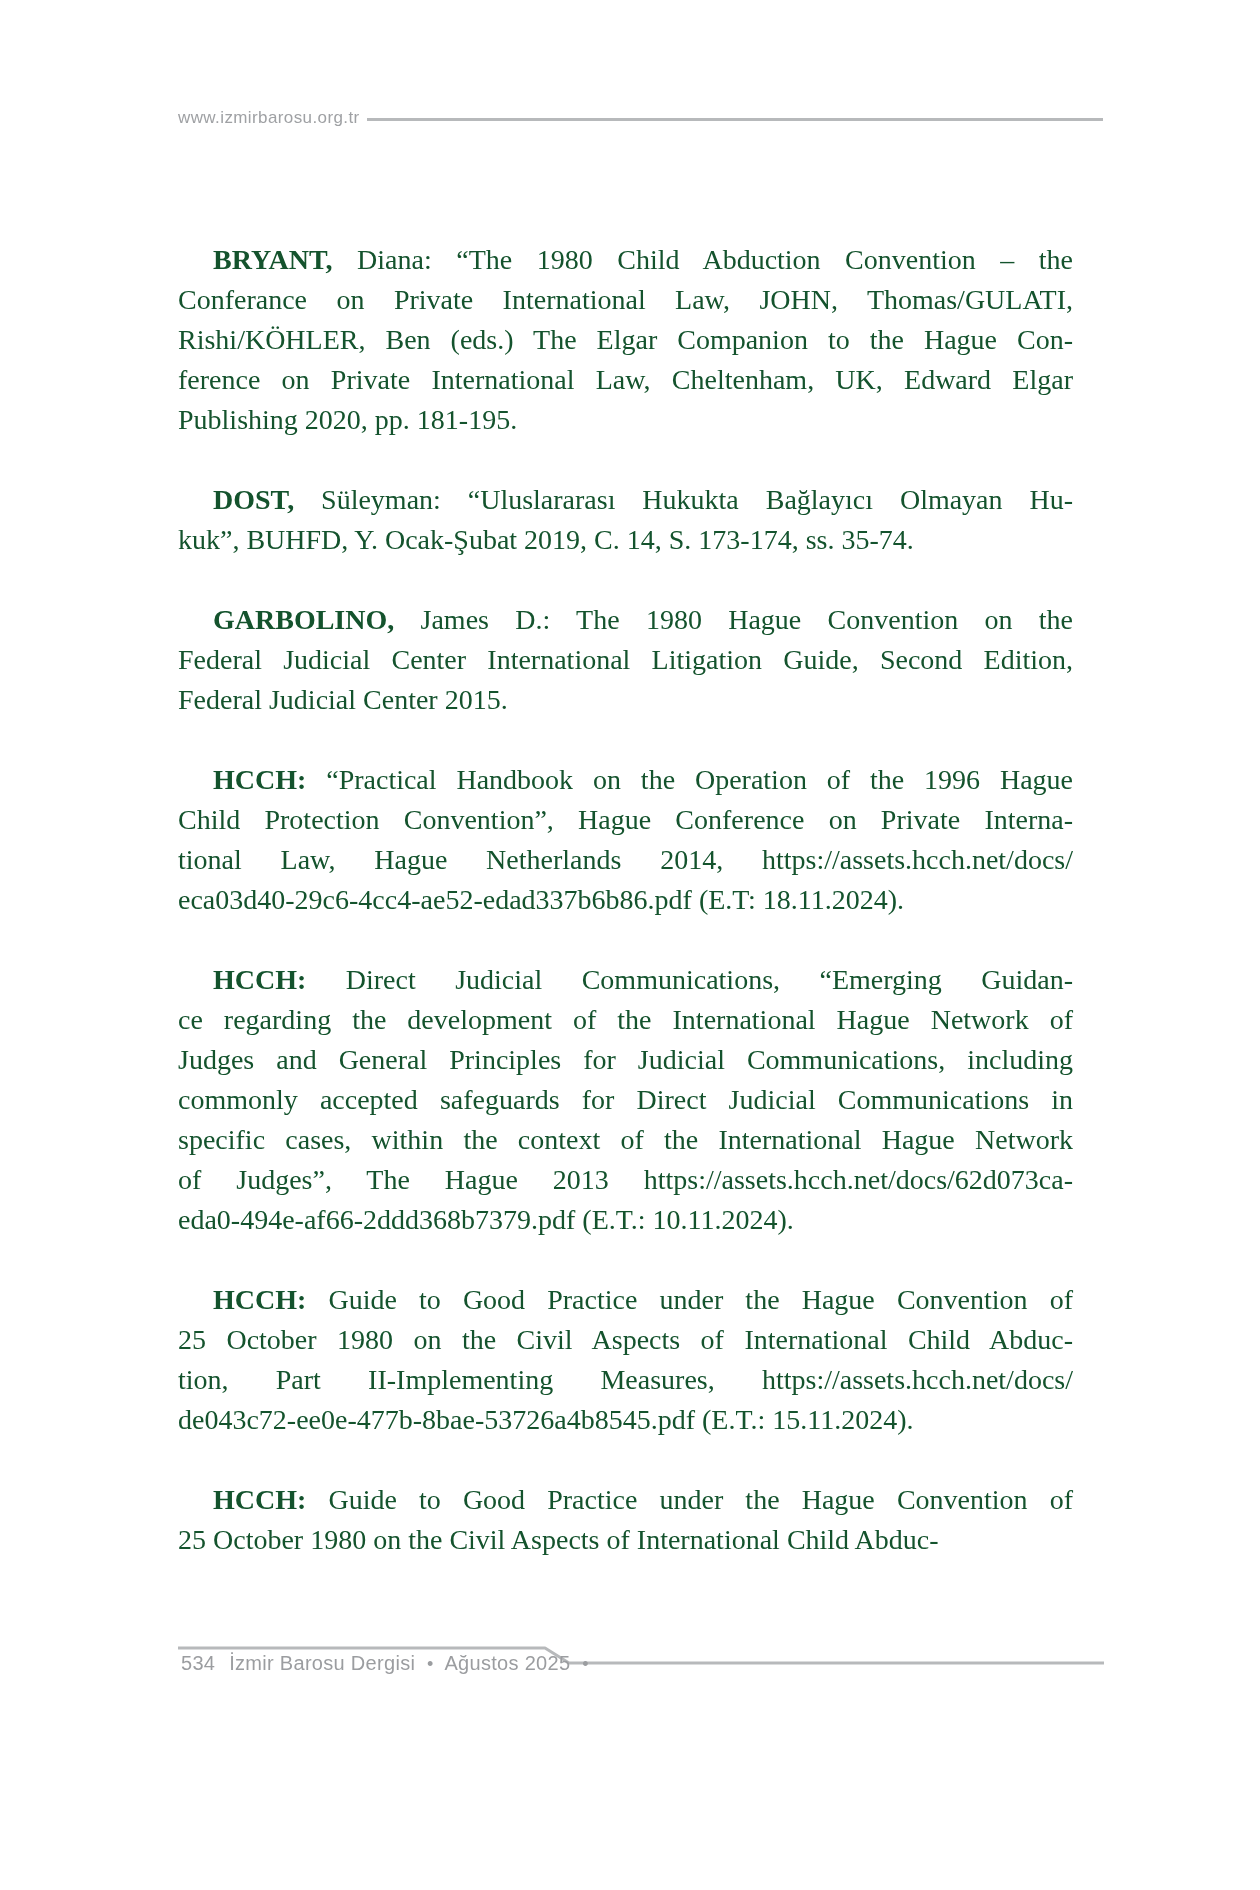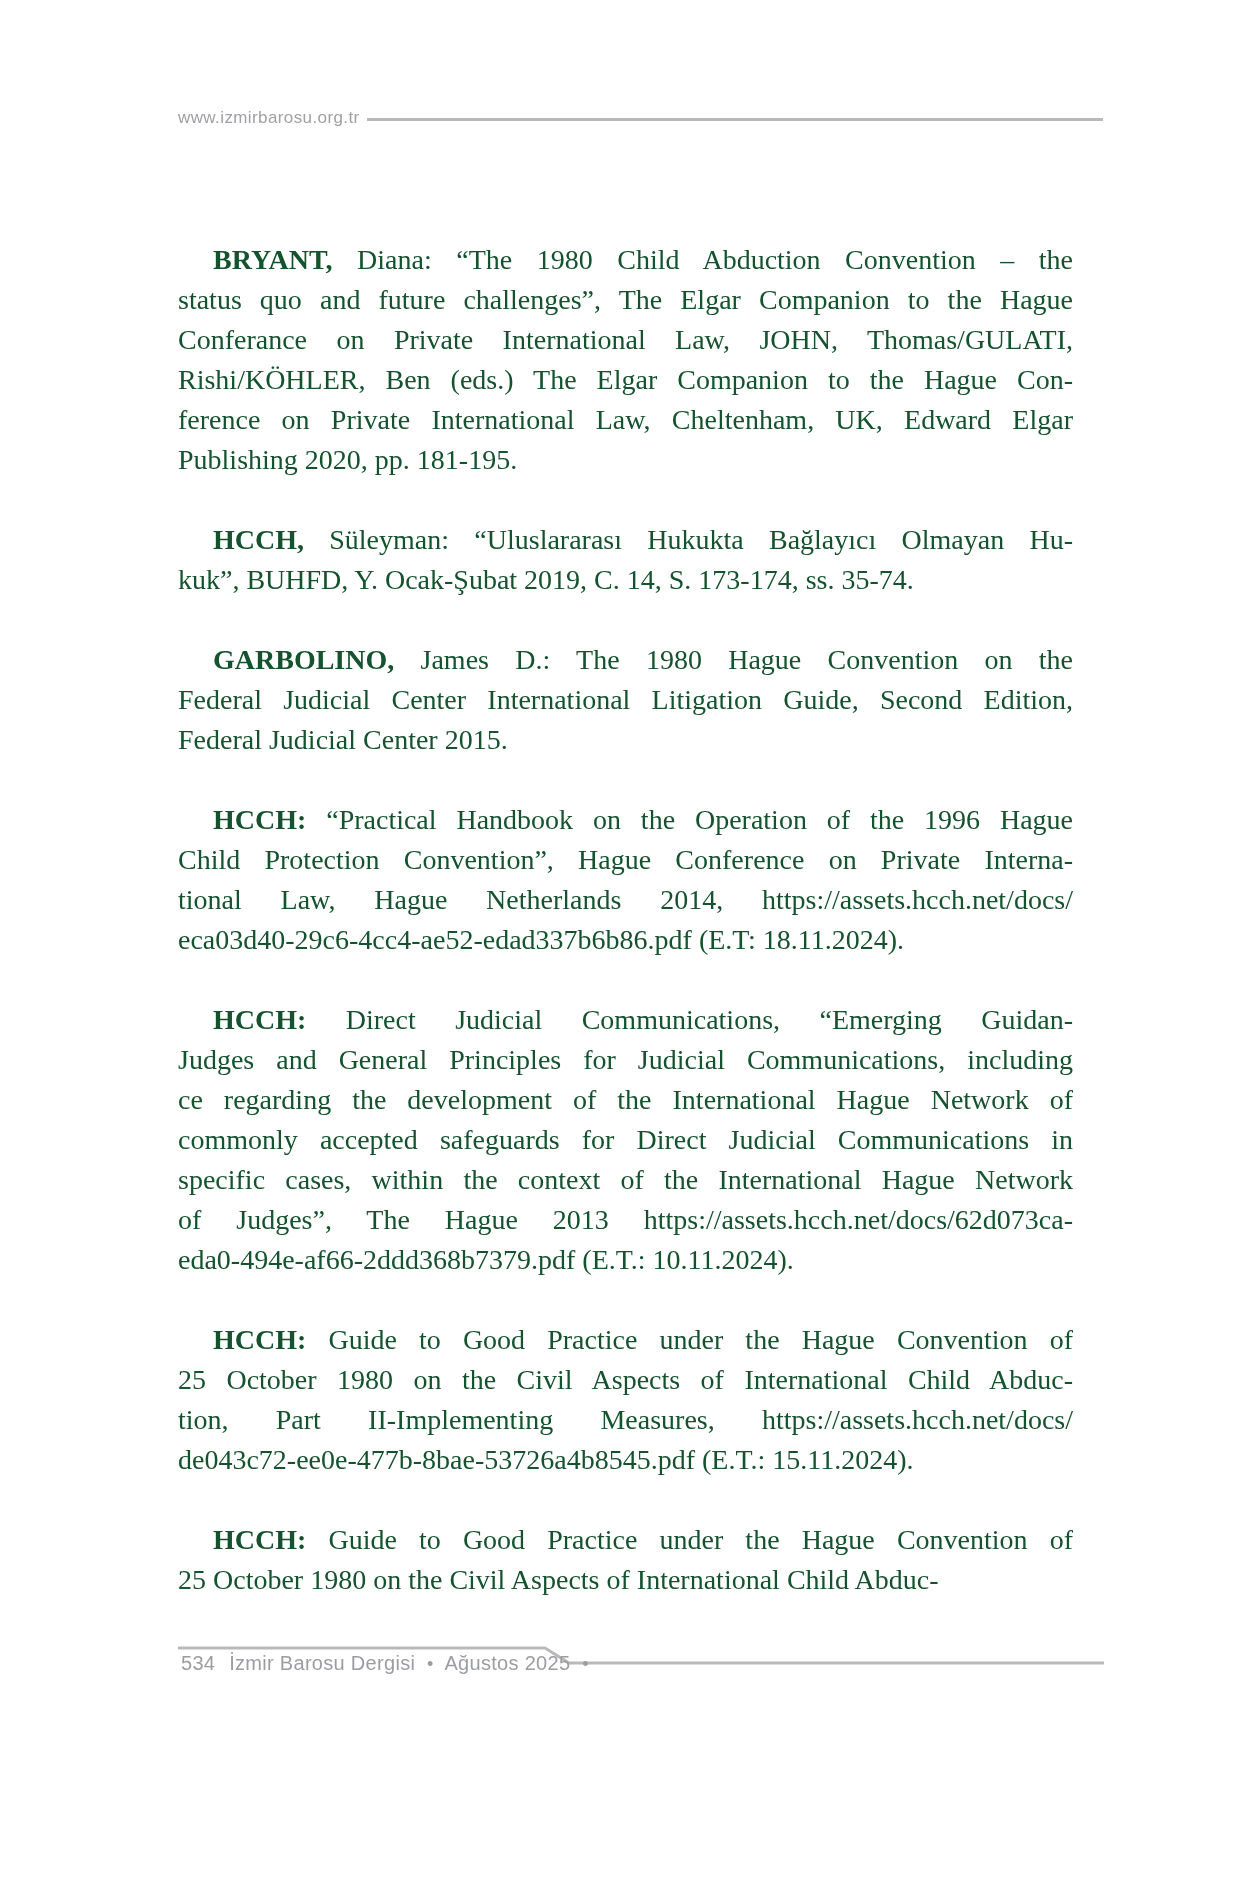--- a/index.html
+++ b/index.html
@@ -83,45 +83,44 @@
 <div class="page">
 
   <div class="header">
     <span class="header-url">www.izmirbarosu.org.tr</span>
     <div class="header-rule"></div>
   </div>
 
   <div class="content">
       <div class="para">
         <div class="line first"><span class="lead">BRYANT,</span> Diana: “The 1980 Child Abduction Convention – the</div>
-        <div class="line">status quo and future challenges”, The Elgar Companion to the Hague</div>
         <div class="line">Conferance on Private International Law, JOHN, Thomas/GULATI,</div>
         <div class="line">Rishi/KÖHLER, Ben (eds.) The Elgar Companion to the Hague Con-</div>
         <div class="line">ference on Private International Law, Cheltenham, UK, Edward Elgar</div>
         <div class="line last">Publishing 2020, pp. 181-195.</div>
       </div>
       <div class="para">
-        <div class="line first"><span class="lead">HCCH,</span> Süleyman: “Uluslararası Hukukta Bağlayıcı Olmayan Hu-</div>
+        <div class="line first"><span class="lead">DOST,</span> Süleyman: “Uluslararası Hukukta Bağlayıcı Olmayan Hu-</div>
         <div class="line last">kuk”, BUHFD, Y. Ocak-Şubat 2019, C. 14, S. 173-174, ss. 35-74.</div>
       </div>
       <div class="para">
         <div class="line first"><span class="lead">GARBOLINO,</span> James D.: The 1980 Hague Convention on the</div>
         <div class="line">Federal Judicial Center International Litigation Guide, Second Edition,</div>
         <div class="line last">Federal Judicial Center 2015.</div>
       </div>
       <div class="para">
         <div class="line first"><span class="lead">HCCH:</span> “Practical Handbook on the Operation of the 1996 Hague</div>
         <div class="line">Child Protection Convention”, Hague Conference on Private Interna-</div>
         <div class="line">tional Law, Hague Netherlands 2014, https://assets.hcch.net/docs/</div>
         <div class="line last">eca03d40-29c6-4cc4-ae52-edad337b6b86.pdf (E.T: 18.11.2024).</div>
       </div>
       <div class="para">
         <div class="line first"><span class="lead">HCCH:</span> Direct Judicial Communications, “Emerging Guidan-</div>
+        <div class="line">ce regarding the development of the International Hague Network of</div>
         <div class="line">Judges and General Principles for Judicial Communications, including</div>
-        <div class="line">ce regarding the development of the International Hague Network of</div>
         <div class="line">commonly accepted safeguards for Direct Judicial Communications in</div>
         <div class="line">specific cases, within the context of the International Hague Network</div>
         <div class="line">of Judges”, The Hague 2013 https://assets.hcch.net/docs/62d073ca-</div>
         <div class="line last">eda0-494e-af66-2ddd368b7379.pdf (E.T.: 10.11.2024).</div>
       </div>
       <div class="para">
         <div class="line first"><span class="lead">HCCH:</span> Guide to Good Practice under the Hague Convention of</div>
         <div class="line">25 October 1980 on the Civil Aspects of International Child Abduc-</div>
         <div class="line">tion, Part II-Implementing Measures, https://assets.hcch.net/docs/</div>
         <div class="line last">de043c72-ee0e-477b-8bae-53726a4b8545.pdf (E.T.: 15.11.2024).</div>

